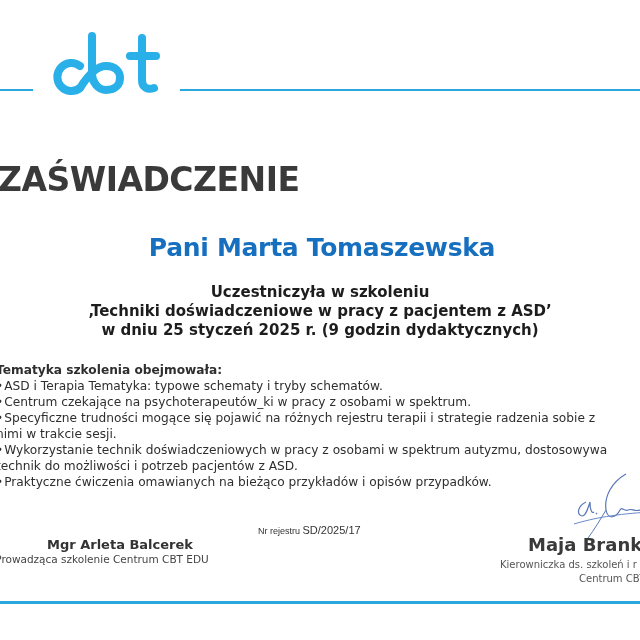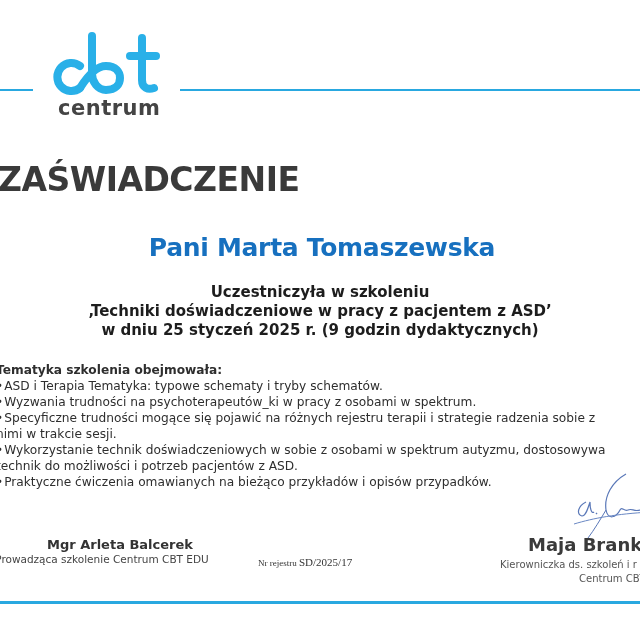--- a/index.html
+++ b/index.html
@@ -102,22 +102,22 @@
     }
     .sig-left-role {
       left: -18px; width: 240px; top: 553px;
       text-align: center;
       font-family: "DejaVu Sans", sans-serif;
       font-size: 10.5px;
       color: #444444;
       white-space: nowrap;
     }
     .register {
-      left: 258px; top: 556px;
-      font-family: Liberation Serif, serif;
+      left: 258px; top: 524px;
+      font-family: Liberation Sans, sans-serif;
       font-size: 9px;
       color: #333333;
       white-space: nowrap;
     }
     .register .reg-num {
       font-size: 11px;
     }
     .sig-right-name {
       left: 528px; top: 534px;
       font-family: "DejaVu Sans", sans-serif;
@@ -160,40 +160,39 @@
 <div class="abs logo">
   <svg width="112" height="64" viewBox="0 0 112 64" style="position:absolute;left:0;top:0;">
 
     <path d="M30 34 A14 14 0 1 0 30 56" fill="none" stroke="#29b0e8" stroke-width="8" stroke-linecap="round"></path>
 
     <path d="M30 56 C 40 40, 48 34, 56 34 C 66 34, 70 40, 70 46 C 70 52, 66 58, 56 58 C 48 58, 42 50, 42 42 L 42 4" fill="none" stroke="#29b0e8" stroke-width="8" stroke-linecap="round" stroke-linejoin="round"></path>
 
     <path d="M92 6 L 92 48 C 92 56, 98 58, 104 56" fill="none" stroke="#29b0e8" stroke-width="8" stroke-linecap="round"></path>
     <path d="M80 24 L 106 24" fill="none" stroke="#29b0e8" stroke-width="8" stroke-linecap="round"></path>
   </svg>
-  <span class="logo-text">centrum</span>
 </div>
 
 <div class="abs title">ZAŚWIADCZENIE</div>
 
 <div class="abs recipient">Pani Marta Tomaszewska</div>
 
 <div class="abs participation">
   <div>Uczestniczyła w szkoleniu</div>
   <div>‚Techniki doświadczeniowe w pracy z pacjentem z ASD’</div>
   <div>w dniu 25 styczeń 2025 r. (9 godzin dydaktycznych)</div>
 </div>
 
 <div class="abs topics">
   <div class="topics-heading">Tematyka szkolenia obejmowała:</div>
   <div class="topic-item"><span class="bullet">•</span><span>ASD i Terapia Tematyka: typowe schematy i tryby schematów.</span></div>
-  <div class="topic-item"><span class="bullet">•</span><span>Wyzwania trudności na psychoterapeutów_ki w pracy z osobami w spektrum.</span></div>
+  <div class="topic-item"><span class="bullet">•</span><span>Centrum czekające na psychoterapeutów_ki w pracy z osobami w spektrum.</span></div>
   <div class="topic-item"><span class="bullet">•</span><span>Specyficzne trudności mogące się pojawić na różnych rejestru terapii i strategie radzenia sobie z</span></div>
   <div class="topic-item"><span>nimi w trakcie sesji.</span></div>
-  <div class="topic-item"><span class="bullet">•</span><span>Wykorzystanie technik doświadczeniowych w sobie z osobami w spektrum autyzmu, dostosowywa</span></div>
+  <div class="topic-item"><span class="bullet">•</span><span>Wykorzystanie technik doświadczeniowych w pracy z osobami w spektrum autyzmu, dostosowywa</span></div>
   <div class="topic-item"><span>technik do możliwości i potrzeb pacjentów z ASD.</span></div>
   <div class="topic-item"><span class="bullet">•</span><span>Praktyczne ćwiczenia omawianych na bieżąco przykładów i opisów przypadków.</span></div>
 </div>
 
 <div class="abs sig-left-name">Mgr Arleta Balcerek</div>
 <div class="abs sig-left-role">Prowadząca szkolenie Centrum CBT EDU</div>
 
 <div class="abs register">
   <span>Nr rejestru</span>
   <span class="reg-num">SD/2025/17</span>

